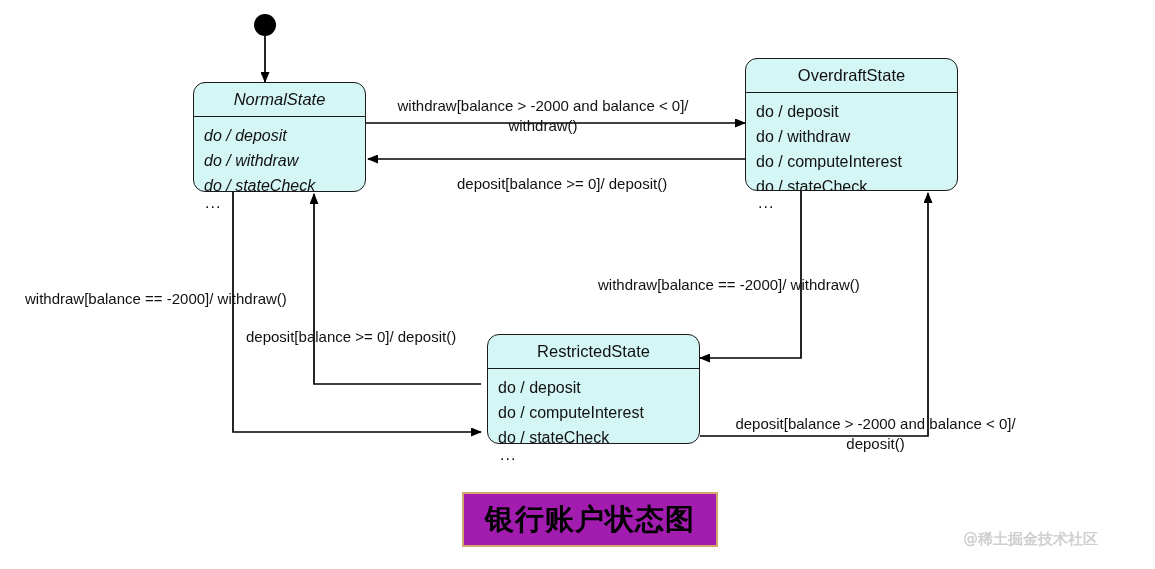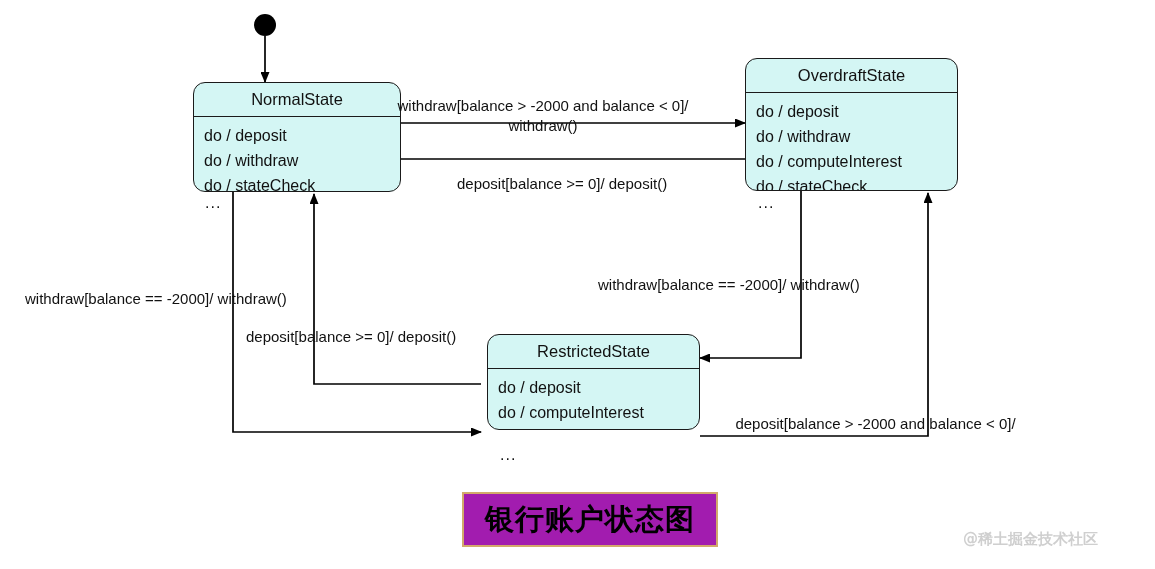--- a/index.html
+++ b/index.html
@@ -115,42 +115,42 @@
 
     <path d="M 233 192 L 233 432 L 481 432" fill="none" stroke="#000000" stroke-width="1.7" marker-end="url(#arrowhead)"></path>
 
     <path d="M 481 384 L 314 384 L 314 194" fill="none" stroke="#000000" stroke-width="1.7" marker-end="url(#arrowhead)"></path>
 
     <path d="M 801 191 L 801 358 L 700 358" fill="none" stroke="#000000" stroke-width="1.7" marker-end="url(#arrowhead)"></path>
 
     <path d="M 700 436 L 928 436 L 928 193" fill="none" stroke="#000000" stroke-width="1.7" marker-end="url(#arrowhead)"></path>
   </svg>
 
-  <div class="state-box" style="left:193px; top:82px; width:208px; height:110px;">
+  <div class="state-box" style="left:193px; top:82px; width:173px; height:110px;font-style:italic;">
     <div class="state-title">NormalState</div>
     <div class="state-body">
       <div class="state-activity">do / deposit</div>
       <div class="state-activity">do / withdraw</div>
       <div class="state-activity">do / stateCheck</div>
     </div>
   </div>
   <div class="ellipsis-mark" style="left:205px; top:195px;">...</div>
 
   <div class="state-box" style="left:745px; top:58px; width:213px; height:133px;">
     <div class="state-title">OverdraftState</div>
     <div class="state-body">
       <div class="state-activity">do / deposit</div>
       <div class="state-activity">do / withdraw</div>
       <div class="state-activity">do / computeInterest</div>
       <div class="state-activity">do / stateCheck</div>
     </div>
   </div>
   <div class="ellipsis-mark" style="left:758px; top:195px;">...</div>
 
-  <div class="state-box" style="left:487px; top:334px; width:213px; height:96px;">
+  <div class="state-box" style="left:487px; top:334px; width:213px; height:110px;">
     <div class="state-title">RestrictedState</div>
     <div class="state-body">
       <div class="state-activity">do / deposit</div>
       <div class="state-activity">do / computeInterest</div>
       <div class="state-activity">do / stateCheck</div>
     </div>
   </div>
   <div class="ellipsis-mark" style="left:500px; top:447px;">...</div>
 
   <div class="edge-label centered" style="left:378px; top:82px; width:330px;">
@@ -161,20 +161,21 @@
   <div class="edge-label" style="left:457px; top:160px;">deposit[balance &gt;= 0]/ deposit()</div>
 
   <div class="edge-label" style="left:25px; top:275px;">withdraw[balance == -2000]/ withdraw()</div>
 
   <div class="edge-label" style="left:246px; top:313px;">deposit[balance &gt;= 0]/ deposit()</div>
 
   <div class="edge-label" style="left:598px; top:261px;">withdraw[balance == -2000]/ withdraw()</div>
 
   <div class="edge-label centered" style="left:713px; top:400px; width:325px;text-align:center;">
     <div>deposit[balance &gt; -2000 and balance &lt; 0]/</div>
+    <div>deposit()</div>
   </div>
 
   <div class="title-plate" style="left:462px; top:492px; width:256px; height:55px;">
     <span class="title-plate-text">银行账户状态图</span>
   </div>
 
   <div class="watermark" style="left:963px; top:530px;font-weight:bold;">@稀土掘金技术社区</div>
 
 </div>
 

